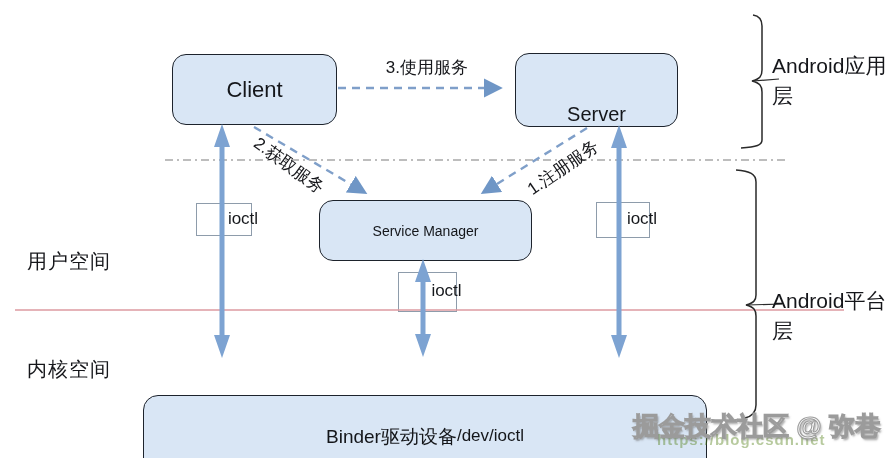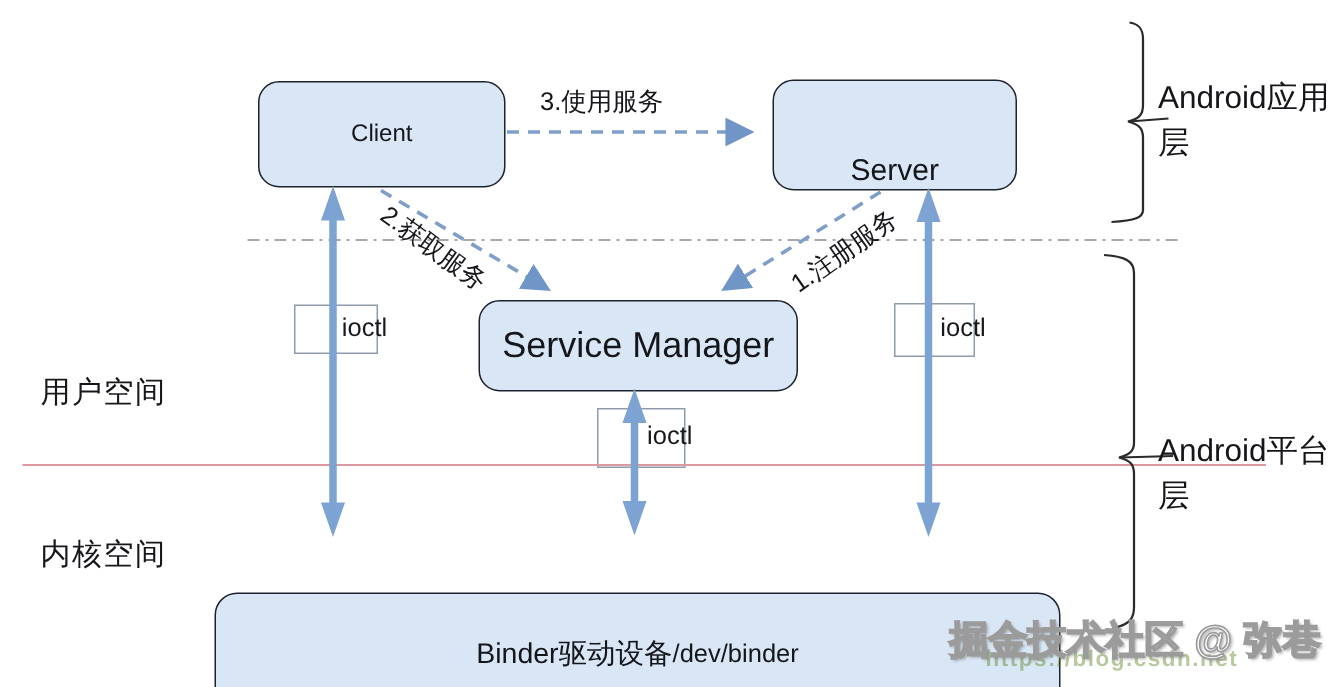--- a/index.html
+++ b/index.html
@@ -5,40 +5,40 @@
   html,body{margin:0;padding:0;background:#ffffff;}
   .stage{
     position:relative;width:888px;height:458px;background:#ffffff;overflow:hidden;
     font-family:"Liberation Sans","DejaVu Sans",sans-serif;color:#15171b;
   }
   
   .node{
     position:absolute;background:#d9e6f5;border:1.6px solid #1d232c;border-radius:14px;
     display:flex;align-items:center;justify-content:center;z-index:1;color:#14161a;
   }
-  .node-client{left:172px;top:54px;width:163px;height:69px;font-size:16px;}
+  .node-client{left:172px;top:54px;width:163px;height:69px;font-size:22px;}
   .node-server{left:515px;top:53px;width:161px;height:72px;font-size:20px;align-items:flex-end;}
-  .node-sm{left:319px;top:200px;width:211px;height:59px;font-size:24px;}
+  .node-sm{left:319px;top:200px;width:211px;height:59px;font-size:14px;}
   .node-binder{left:143px;top:360px;width:562px;height:80px;border-radius:15px;
     flex-direction:row;font-size:19px;line-height:23px;margin-top:35px;}
   .node-binder .sub{font-size:17px;line-height:20px;}
   
   .ioctl-box{position:absolute;background:#ffffff;border:1px solid #8e9cab;z-index:1;}
   .ioctl-box.left{left:196px;top:203px;width:54px;height:31px;}
   .ioctl-box.right{left:596px;top:202px;width:52px;height:34px;}
   .ioctl-box.mid{left:398px;top:272px;width:57px;height:38px;}
   
   .overlay{position:absolute;left:0;top:0;z-index:2;pointer-events:none;}
   
   .lbl{position:absolute;z-index:3;color:#15161a;}
   .ioctl-lbl{position:absolute;z-index:3;font-size:17px;color:#16181c;text-align:center;margin-left:20px;}
   .ioctl-lbl.left{left:196px;top:203px;width:54px;line-height:31px;}
   .ioctl-lbl.right{left:596px;top:202px;width:52px;line-height:34px;}
   .ioctl-lbl.mid{left:398px;top:272px;width:57px;line-height:38px;}
-  .lbl-use{left:360px;top:56px;width:108px;text-align:left;font-size:17px;}
+  .lbl-use{left:360px;top:56px;width:108px;text-align:right;font-size:17px;}
   .lbl-get{left:232px;top:154px;width:114px;text-align:center;font-size:17px;transform:rotate(36deg);}
   .lbl-reg{left:506px;top:156px;width:114px;text-align:center;font-size:17px;transform:rotate(-35deg);}
   .lbl-user{left:27px;top:248px;font-size:20px;letter-spacing:1px;font-weight:500;}
   .lbl-kernel{left:27px;top:356px;font-size:20px;letter-spacing:1px;font-weight:400;}
   .lbl-app{left:772px;top:51px;width:120px;font-size:21px;line-height:30px;word-break:break-all;}
   .lbl-platform{left:772px;top:286px;width:120px;font-size:21px;line-height:30px;word-break:break-all;}
   
   .wm{
     position:absolute;left:633px;top:409px;z-index:4;white-space:nowrap;
     font-size:26px;font-weight:bold;color:#ffffff;
@@ -59,21 +59,21 @@
     <span>Client</span>
   </div>
   <div class="node node-server">
     <span>Server</span>
   </div>
   <div class="node node-sm">
     <span>Service Manager</span>
   </div>
   <div class="node node-binder">
     <div>Binder驱动设备</div>
-    <div class="sub">/dev/binder</div>
+    <div class="sub">/dev/ioctl</div>
   </div>
 
   <div class="ioctl-box left"></div>
   <div class="ioctl-box right"></div>
   <div class="ioctl-box mid"></div>
 
   <svg class="overlay" width="888" height="458" viewBox="0 0 888 458">
     <defs>
       <marker id="mArrow" viewBox="0 0 10 10" refX="8" refY="5" markerWidth="8" markerHeight="8" orient="auto">
         <path d="M0,0 L10,5 L0,10 Z" fill="#6f96c6"></path>

